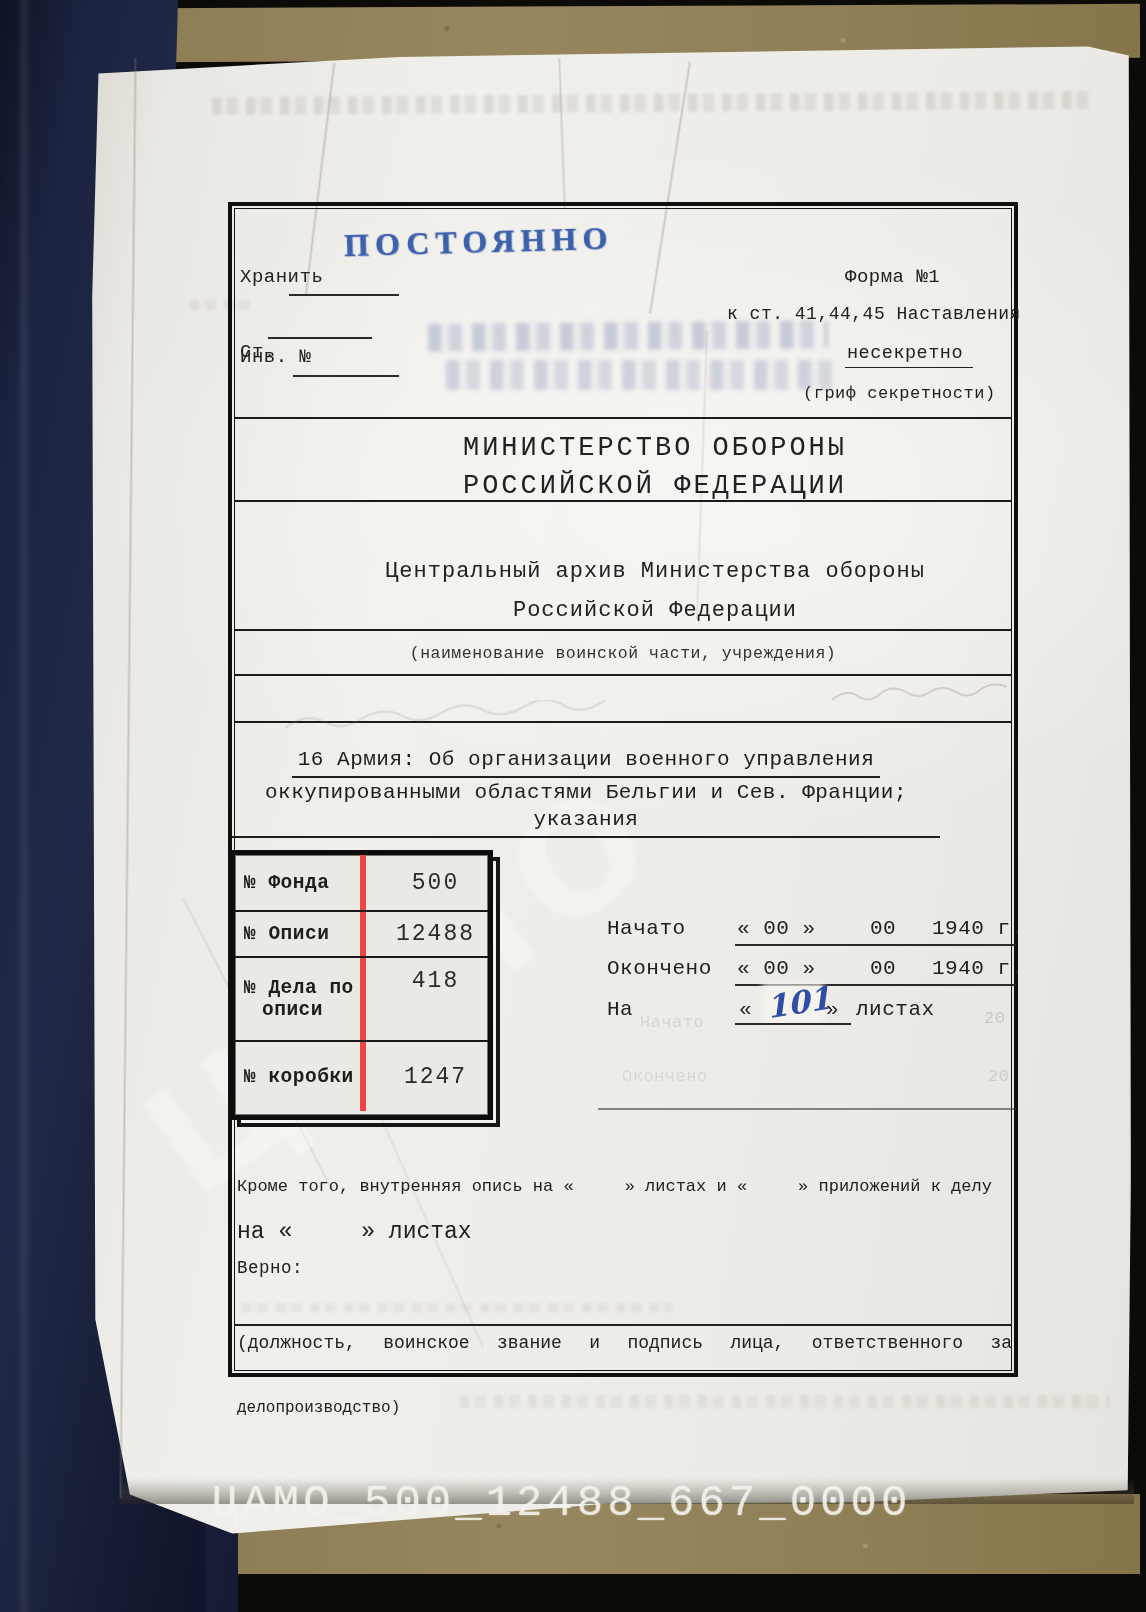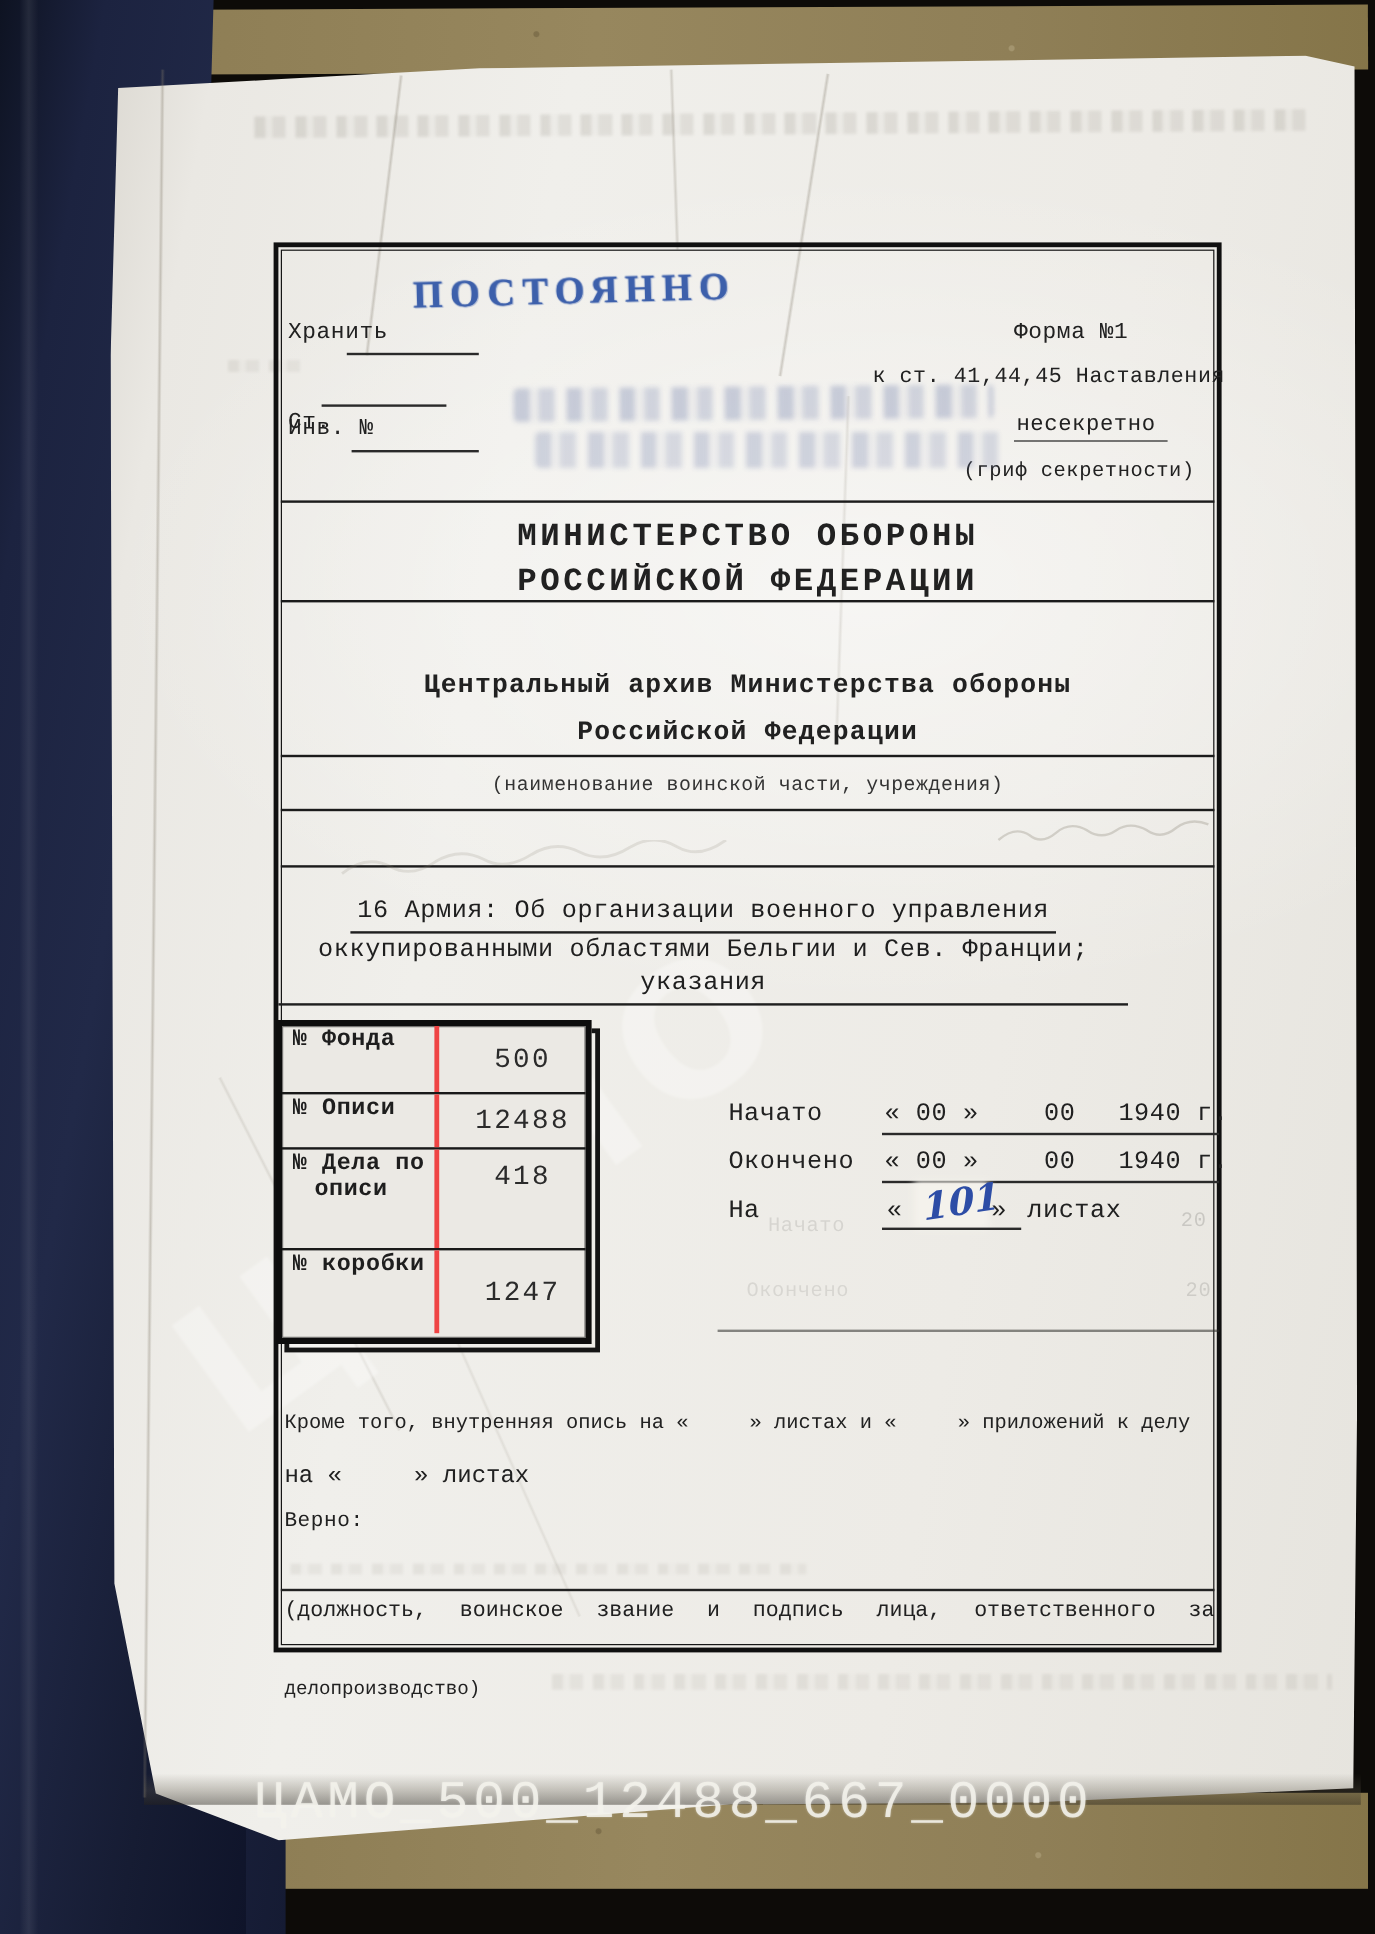--- a/index.html
+++ b/index.html
@@ -58,21 +58,21 @@
   .form-box-inner{
     position:absolute;left:2px;top:2px;right:2px;bottom:2px;
     border:1.6px solid #161616;
   }
   .rule{height:2px;background:#1b1b1b;}
   .rule-thin{height:1.6px;background:#222;}
   .blankline{height:1.6px;background:#2a2a2a;}
 
   
   .t{line-height:1.25;letter-spacing:.5px;color:#212121;}
-  .b{font-weight:bold;}
+  .b{font-weight:normal;padding-left:32px;}
   .center{text-align:center;}
   .title-band{left:232px;width:782px;text-align:center;}
 
   .stamp{
     left:344px;top:224px;width:230px;
     font-family:"Liberation Serif",serif;font-weight:bold;
     font-size:32px;letter-spacing:6px;color:#2e54a6;
     transform:rotate(-1.6deg);
     text-shadow:0 0 1px rgba(46,84,166,.9),1px 1px 0 rgba(46,84,166,.25);
     filter:blur(.3px);opacity:.92;
@@ -88,22 +88,22 @@
     left:237px;top:857px;width:263px;height:270px;border:4px solid #151515;box-sizing:border-box;
   }
   .reg-table{
     left:230px;top:850px;width:263px;height:270px;box-sizing:border-box;
     border:5px solid #0d0d0d;background:#ebe9e4;
     box-shadow:inset 0 0 0 1px rgba(20,20,20,.55);
   }
   .reg-row{position:relative;display:flex;border-bottom:2px solid #191919;}
   .reg-row:last-child{border-bottom:none;}
   .reg-label{
-    width:131px;border-right:4px solid #ef4444;box-sizing:border-box;
-    padding:0 0 0 9px;display:flex;flex-direction:column;
+    width:131px;border-right:6px solid #ef4444;box-sizing:border-box;
+    padding:0 0 0 9px;display:flex;flex-direction:column;justify-content:center;
     font-weight:bold;font-size:19.5px;letter-spacing:.5px;
   }
   .reg-label .l2{padding-left:18px;}
   .reg-value{
     flex:1;display:flex;align-items:center;justify-content:center;
     font-size:23px;letter-spacing:2px;color:#2b2b2b;margin-left:17px;
   }
 
   .hand{
     font-family:"DejaVu Serif",serif;font-style:italic;font-weight:bold;
@@ -257,21 +257,21 @@
   <div class="abs t" style="left:856px;top:997px;font-size:21px;">листах</div>
   <div class="abs blankline" style="left:735px;top:1023px;width:116px;"></div>
 
   <div class="abs t ghost" style="left:640px;top:1012px;font-size:17px;opacity:.14;">Начато</div>
   <div class="abs t ghost" style="left:984px;top:1008px;font-size:17px;opacity:.20;">20</div>
   <div class="abs t ghost" style="left:622px;top:1066px;font-size:17px;opacity:.13;">Окончено</div>
   <div class="abs t ghost" style="left:988px;top:1066px;font-size:17px;opacity:.17;">20</div>
   <div class="abs" style="left:598px;top:1108px;width:418px;height:1.6px;background:rgba(45,45,42,.55);"></div>
 
   <div class="abs t pre" style="left:237px;top:1176px;font-size:17px;letter-spacing:0;">Кроме того, внутренняя опись на «     » листах и «     » приложений к делу</div>
-  <div class="abs t pre" style="left:237px;top:1218px;font-size:20px;letter-spacing:0;">на «     » листах</div>
+  <div class="abs t pre" style="left:237px;top:1218px;font-size:23px;letter-spacing:0;">на «     » листах</div>
   <div class="abs t" style="left:237px;top:1258px;font-size:17.5px;">Верно:</div>
 
   <div class="abs gray-bleed" style="left:242px;top:1303px;width:430px;height:9px;opacity:.28;"></div>
 
   <div class="abs t just" style="left:237px;top:1332px;width:775px;font-size:18px;letter-spacing:0;">(должность, воинское звание и подпись лица, ответственного за</div>
   <div class="abs t" style="left:237px;top:1398px;font-size:16px;letter-spacing:0;">делопроизводство)</div>
 
   <div class="abs gray-bleed" style="left:460px;top:1395px;width:650px;height:13px;opacity:.3;"></div>
 
   <div class="abs wm-bottom" style="left:212px;top:1478px;">ЦАМО_500_12488_667_0000</div>

